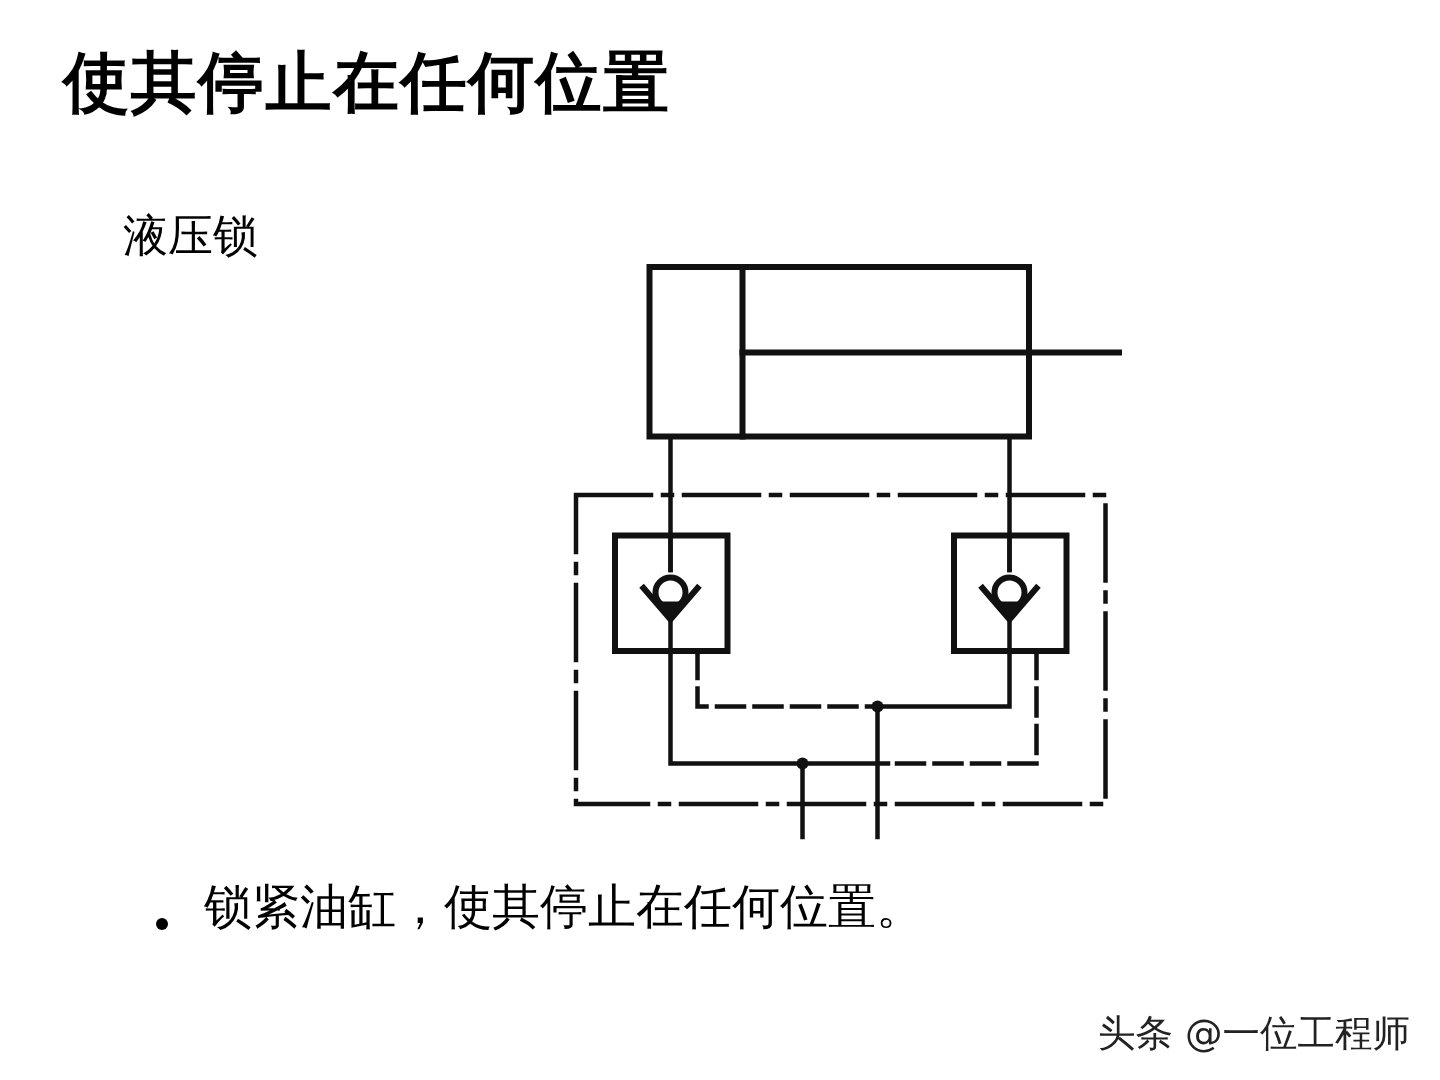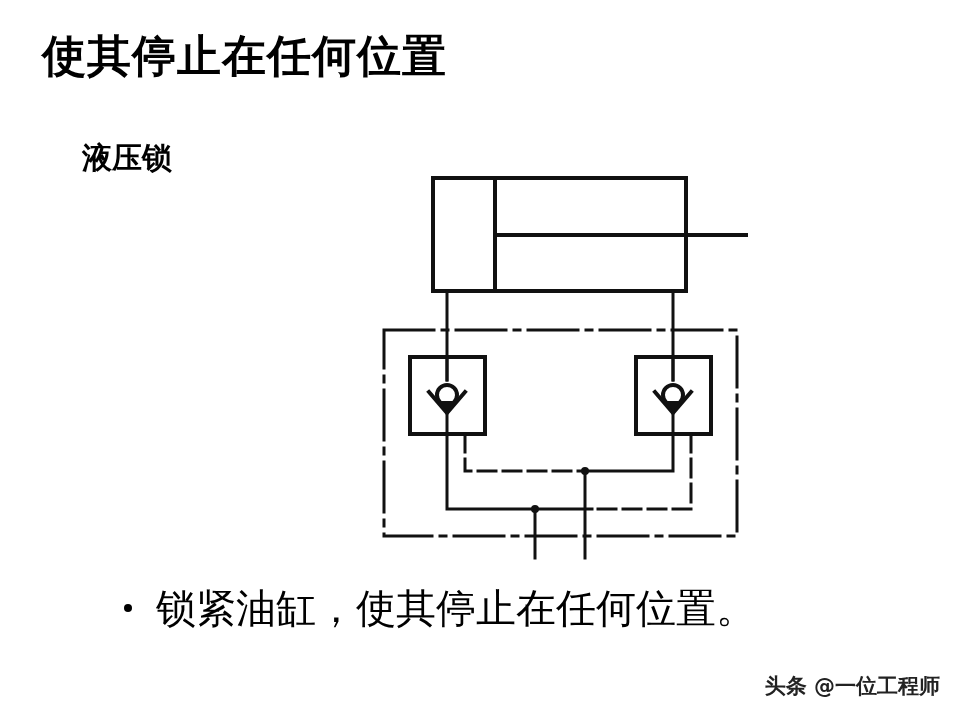--- a/index.html
+++ b/index.html
@@ -6,37 +6,36 @@
   body {
     width: 960px; height: 720px; background: #ffffff; position: relative; overflow: hidden;
     font-family: "DejaVu Serif", "Liberation Serif", serif; color: #000;
   }
   .title {
     position: absolute; left: 42px; top: 34px;
     font-size: 44px; font-weight: bold; letter-spacing: 1px; line-height: 1;
   }
   .subtitle {
     position: absolute; left: 82px; top: 143px;
-    font-size: 30px; font-weight: bold; line-height: 1;
+    font-size: 30px; font-weight: normal; line-height: 1;
   }
   .diagram { position: absolute; left: 0; top: 0; }
   .bullet-row {
-    position: absolute; left: 124px; top: 588px;
-    font-size: 40px; line-height: 1; display: flex; align-items: center;
+    position: absolute; left: 104px; top: 588px;
+    font-size: 32px; line-height: 1; display: flex; align-items: flex-end;
   }
   .bullet-dot {
     display: inline-block; width: 8px; height: 8px; border-radius: 50%;
     background: #000; margin-right: 24px;
   }
   .watermark {
     position: absolute; right: 20px; top: 676px;
     font-family: "DejaVu Sans", "Liberation Sans", sans-serif;
-    font-size: 21px; color: #222; line-height: 1;
+    font-size: 25px; color: #222; line-height: 1;
     text-shadow: 0 0 2px #fff, 0 0 1px #fff;
-    font-weight: bold;
   }
 </style>
 </head>
 <body>
 
 <div class="title">使其停止在任何位置</div>
 <div class="subtitle">液压锁</div>
 
 <svg class="diagram" width="960" height="720" viewBox="0 0 960 720" xmlns="http://www.w3.org/2000/svg">
   <g stroke="#111" fill="none" stroke-linecap="square">

